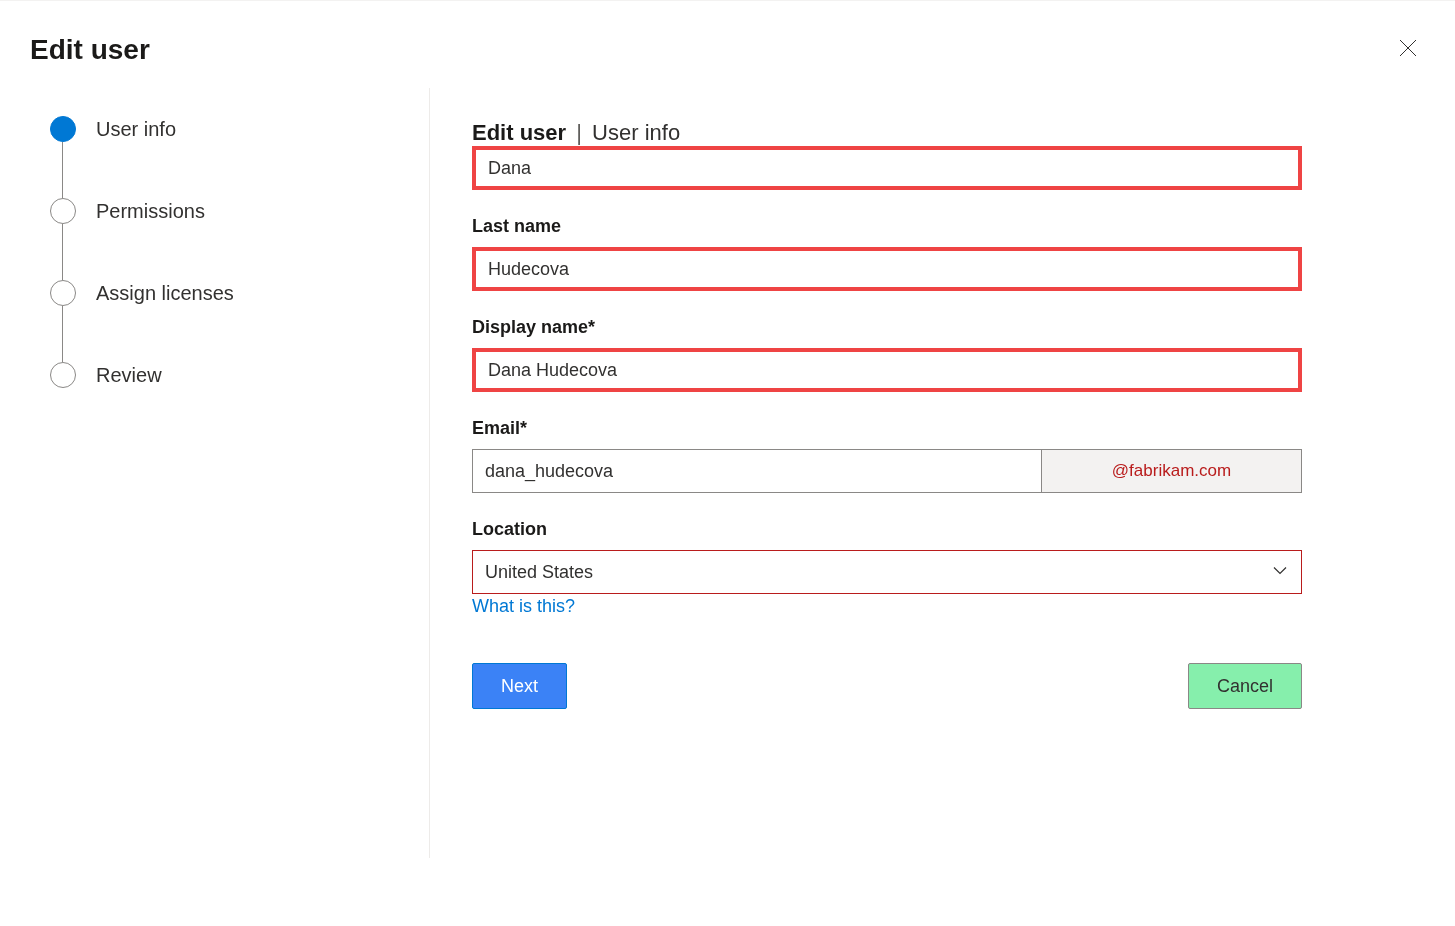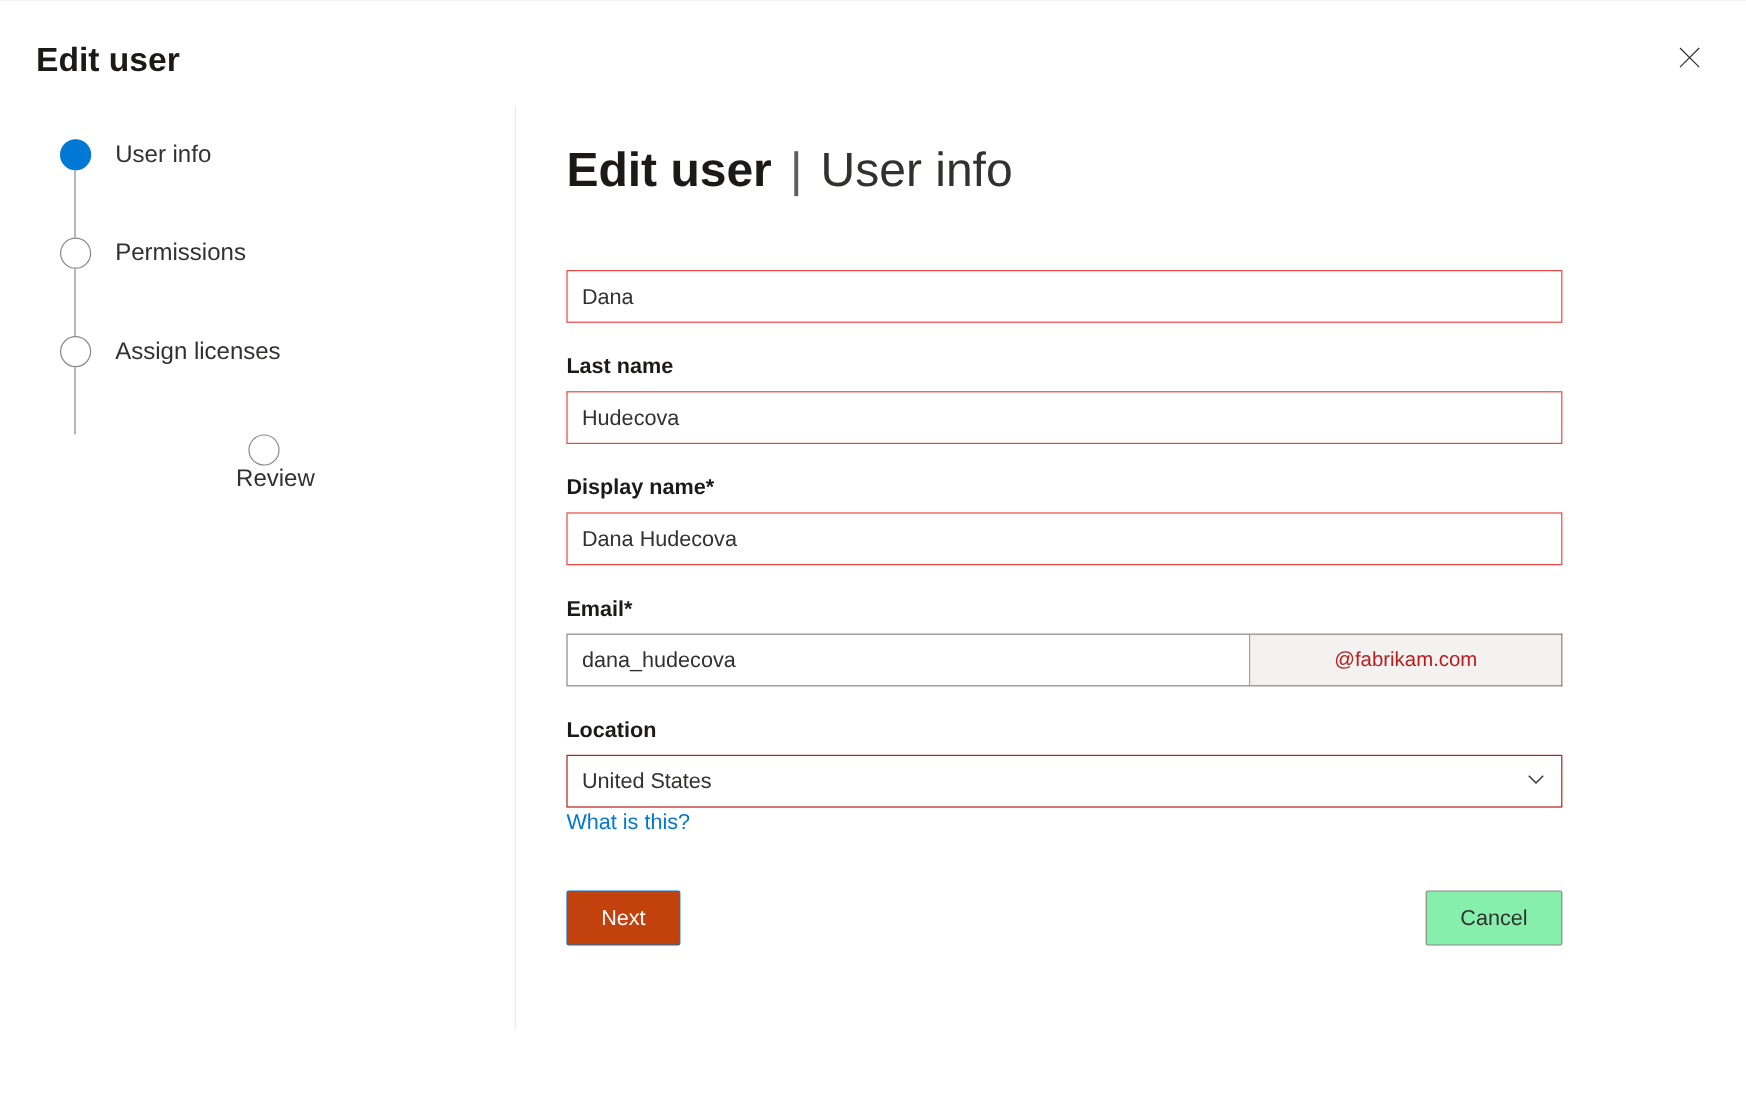--- a/index.html
+++ b/index.html
@@ -58,21 +58,20 @@
     }
     .step {
       display: flex;
       align-items: center;
       position: relative;
       padding-bottom: 56px;
       cursor: pointer;
     }
     .step:last-child {
       padding-bottom: 0;
-      flex-direction: column;
     }
     .step::after {
       content: "";
       position: absolute;
       left: 12px;
       top: 26px;
       width: 1px;
       height: calc(100% - 26px);
       background: #8a8886;
     }
@@ -95,24 +94,23 @@
     .step-label {
       font-size: 20px;
       color: #323130;
     }
     .main {
       flex: 1;
       padding: 32px 0 0 42px;
       max-width: 890px;
     }
     .main-heading {
-      font-size: 40px;
+      font-size: 22px;
       font-weight: 400;
       color: #323130;
-      margin-bottom: 60px;
     }
     .main-heading .bold {
       font-weight: 700;
       color: #1b1a19;
     }
     .main-heading .sep {
       font-weight: 300;
       color: #605e5c;
       margin: 0 4px;
     }
@@ -122,21 +120,21 @@
     .field-label {
       display: block;
       font-size: 18px;
       font-weight: 600;
       color: #1b1a19;
       margin-bottom: 10px;
     }
     .text-input {
       width: 830px;
       height: 44px;
-      border: 1px solid #ef4444;
+      border: 4px solid #ef4444;
       padding: 0 12px;
       font-size: 18px;
       color: #323130;
       font-family: inherit;
       outline: none;
     }
     .email-row {
       display: flex;
       width: 830px;
     }
@@ -208,21 +206,21 @@
     }
     .btn {
       height: 46px;
       padding: 0 28px;
       font-size: 18px;
       font-family: inherit;
       cursor: pointer;
       border-radius: 2px;
     }
     .btn-primary {
-      background: #c2410c;
+      background: #3b82f6;
       color: #fff;
       border: 1px solid #0078d4;
     }
     .btn-secondary {
       background: #86efac;
       color: #323130;
       border: 1px solid #8a8886;
     }
   </style>
 </head>

